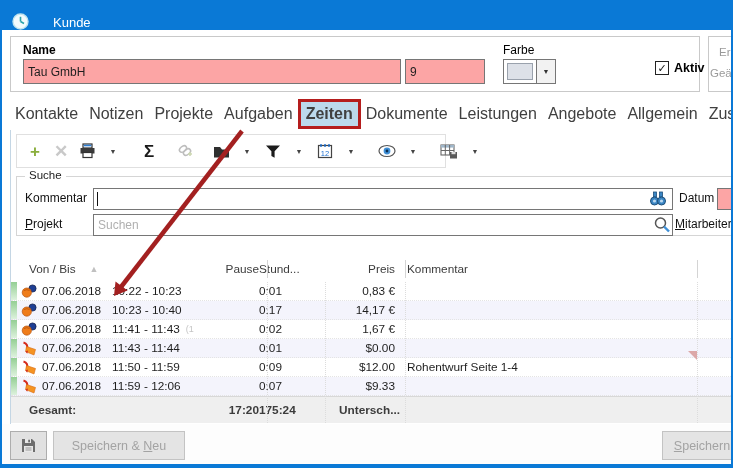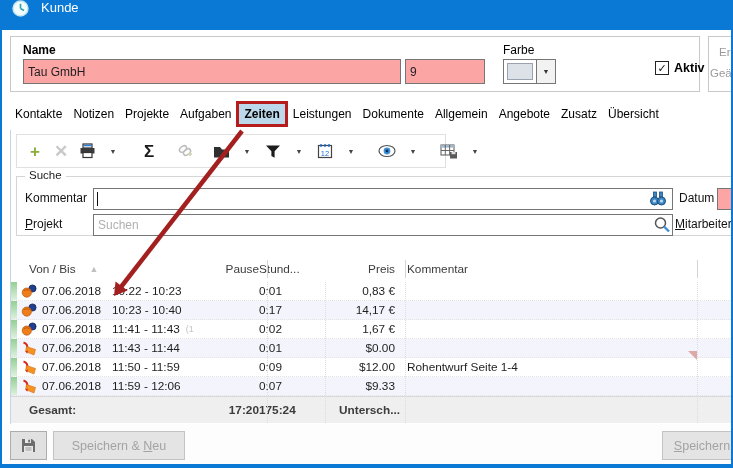--- a/index.html
+++ b/index.html
@@ -5,41 +5,41 @@
   html,body{margin:0;padding:0;}
   body{font-family:"Liberation Sans","DejaVu Sans",sans-serif;}
   #window{
     position:relative;width:733px;height:468px;overflow:hidden;background:#fff;
     border-left:2px solid var(--titlebar_blue,#0a79d6);
     border-right:2px solid var(--titlebar_blue,#0a79d6);
     border-bottom:4px solid var(--titlebar_blue,#0a79d6);
     box-sizing:border-box;
   }
   
-  .titlebar{position:absolute;left:0;top:0;right:0;height:30px;background:var(--titlebar_blue,#0a79d6);display:flex;align-items:flex-start;padding-left:10px;gap:12px;}
+  .titlebar{position:absolute;left:0;top:0;right:0;height:30px;background:var(--titlebar_blue,#0a79d6);display:flex;align-items:flex-end;padding-left:10px;gap:24px;}
   .titlebar .title{color:#fff;font-size:13px;}
   
   .form-panel{position:absolute;left:8px;top:36px;width:690px;height:56px;border:1px solid #c9c9c9;box-sizing:border-box;background:#fff;}
   .fld-label{position:absolute;font-size:12px;font-weight:bold;color:#000;}
   .txt-input{position:absolute;border:1px solid #767676;background:#fca5a5;font-size:12px;color:#1e1e1e;padding:0 4px;box-sizing:border-box;font-family:"Liberation Sans",sans-serif;}
   .meta-panel{position:absolute;left:706px;top:36px;width:40px;height:56px;border:1px solid #c9c9c9;box-sizing:border-box;color:#9a9a9a;font-size:11.5px;}
   .meta-panel .m1{position:absolute;left:10px;top:9px;}
   .meta-panel .m2{position:absolute;left:1px;top:30px;}
   
   .color-drop{position:absolute;left:492px;top:22px;display:flex;}
   .color-swatch-btn{width:34px;height:25px;border:1px solid #767676;background:#fff;display:flex;align-items:center;justify-content:center;box-sizing:border-box;}
   .color-swatch{width:24px;height:15px;background:#dde1e8;border:1px solid #9aa2ad;}
   .color-caret-btn{width:19px;height:25px;border:1px solid #767676;border-left:none;background:#f2f2f2;font-size:8px;color:#333;display:flex;align-items:center;justify-content:center;box-sizing:border-box;}
   
   .chk-row{position:absolute;left:644px;top:24px;display:flex;align-items:center;gap:5px;}
   .chk-box{width:14px;height:14px;border:1.5px solid #222;background:#fff;font-size:11px;line-height:13px;text-align:center;color:#111;box-sizing:border-box;}
   .chk-label{font-size:12.5px;font-weight:bold;}
   
   .tab-bar{position:absolute;left:8px;top:99px;height:30px;display:flex;align-items:center;}
-  .tab{font-size:12px;color:#000000;padding:5px 5px;margin-right:1px;white-space:nowrap;cursor:default;}
+  .tab{font-size:16px;color:#404040;padding:5px 5px;margin-right:1px;white-space:nowrap;cursor:default;}
   .tab.selected{background:var(--selected_tab_bg,#bcd9ec);font-weight:bold;border:3px solid var(--annotation_red,#b51d1d);padding:3px 5px;margin:-1px 0 -1px -1px;}
   .tabpage-border{position:absolute;left:8px;top:130px;width:1px;height:295px;background:#c4d6e4;}
   
   .toolbar{position:absolute;left:14px;top:134px;width:430px;height:34px;border:1px solid #e0e0e0;box-sizing:border-box;display:flex;align-items:center;padding:0 6px;gap:2px;background:#fff;}
   .tbtn{height:26px;min-width:24px;display:flex;align-items:center;justify-content:center;border:none;background:transparent;padding:0 3px;}
   .tbtn .glyph{font-size:17px;font-weight:bold;line-height:1;}
   .caret{font-size:8px;color:#444;padding:0 3px;}
   .tsep{width:1px;height:22px;background:#d8d8d8;margin:0 4px;}
   .glyph-plus{color:var(--plus_green,#8aae3c);font-size:20px;}
   .glyph-x{color:#c9c9c9;font-size:15px;}
@@ -123,24 +123,24 @@
     <span class="m1">Er</span>
     <span class="m2">Geär</span>
   </div>
 
   <div class="tab-bar">
       <div class="tab">Kontakte</div>
       <div class="tab">Notizen</div>
       <div class="tab">Projekte</div>
       <div class="tab">Aufgaben</div>
       <div class="tab selected">Zeiten</div>
+      <div class="tab">Dokumente</div>
       <div class="tab">Leistungen</div>
-      <div class="tab">Dokumente</div>
+      <div class="tab">Angebote</div>
       <div class="tab">Allgemein</div>
-      <div class="tab">Angebote</div>
       <div class="tab">Zusatz</div>
       <div class="tab">Übersicht</div>
     </div>
   <div class="tabpage-border"></div>
 
   <div class="toolbar">
     <button class="tbtn">
         <span class="glyph glyph-plus">+</span>
       </button>
     <button class="tbtn">

